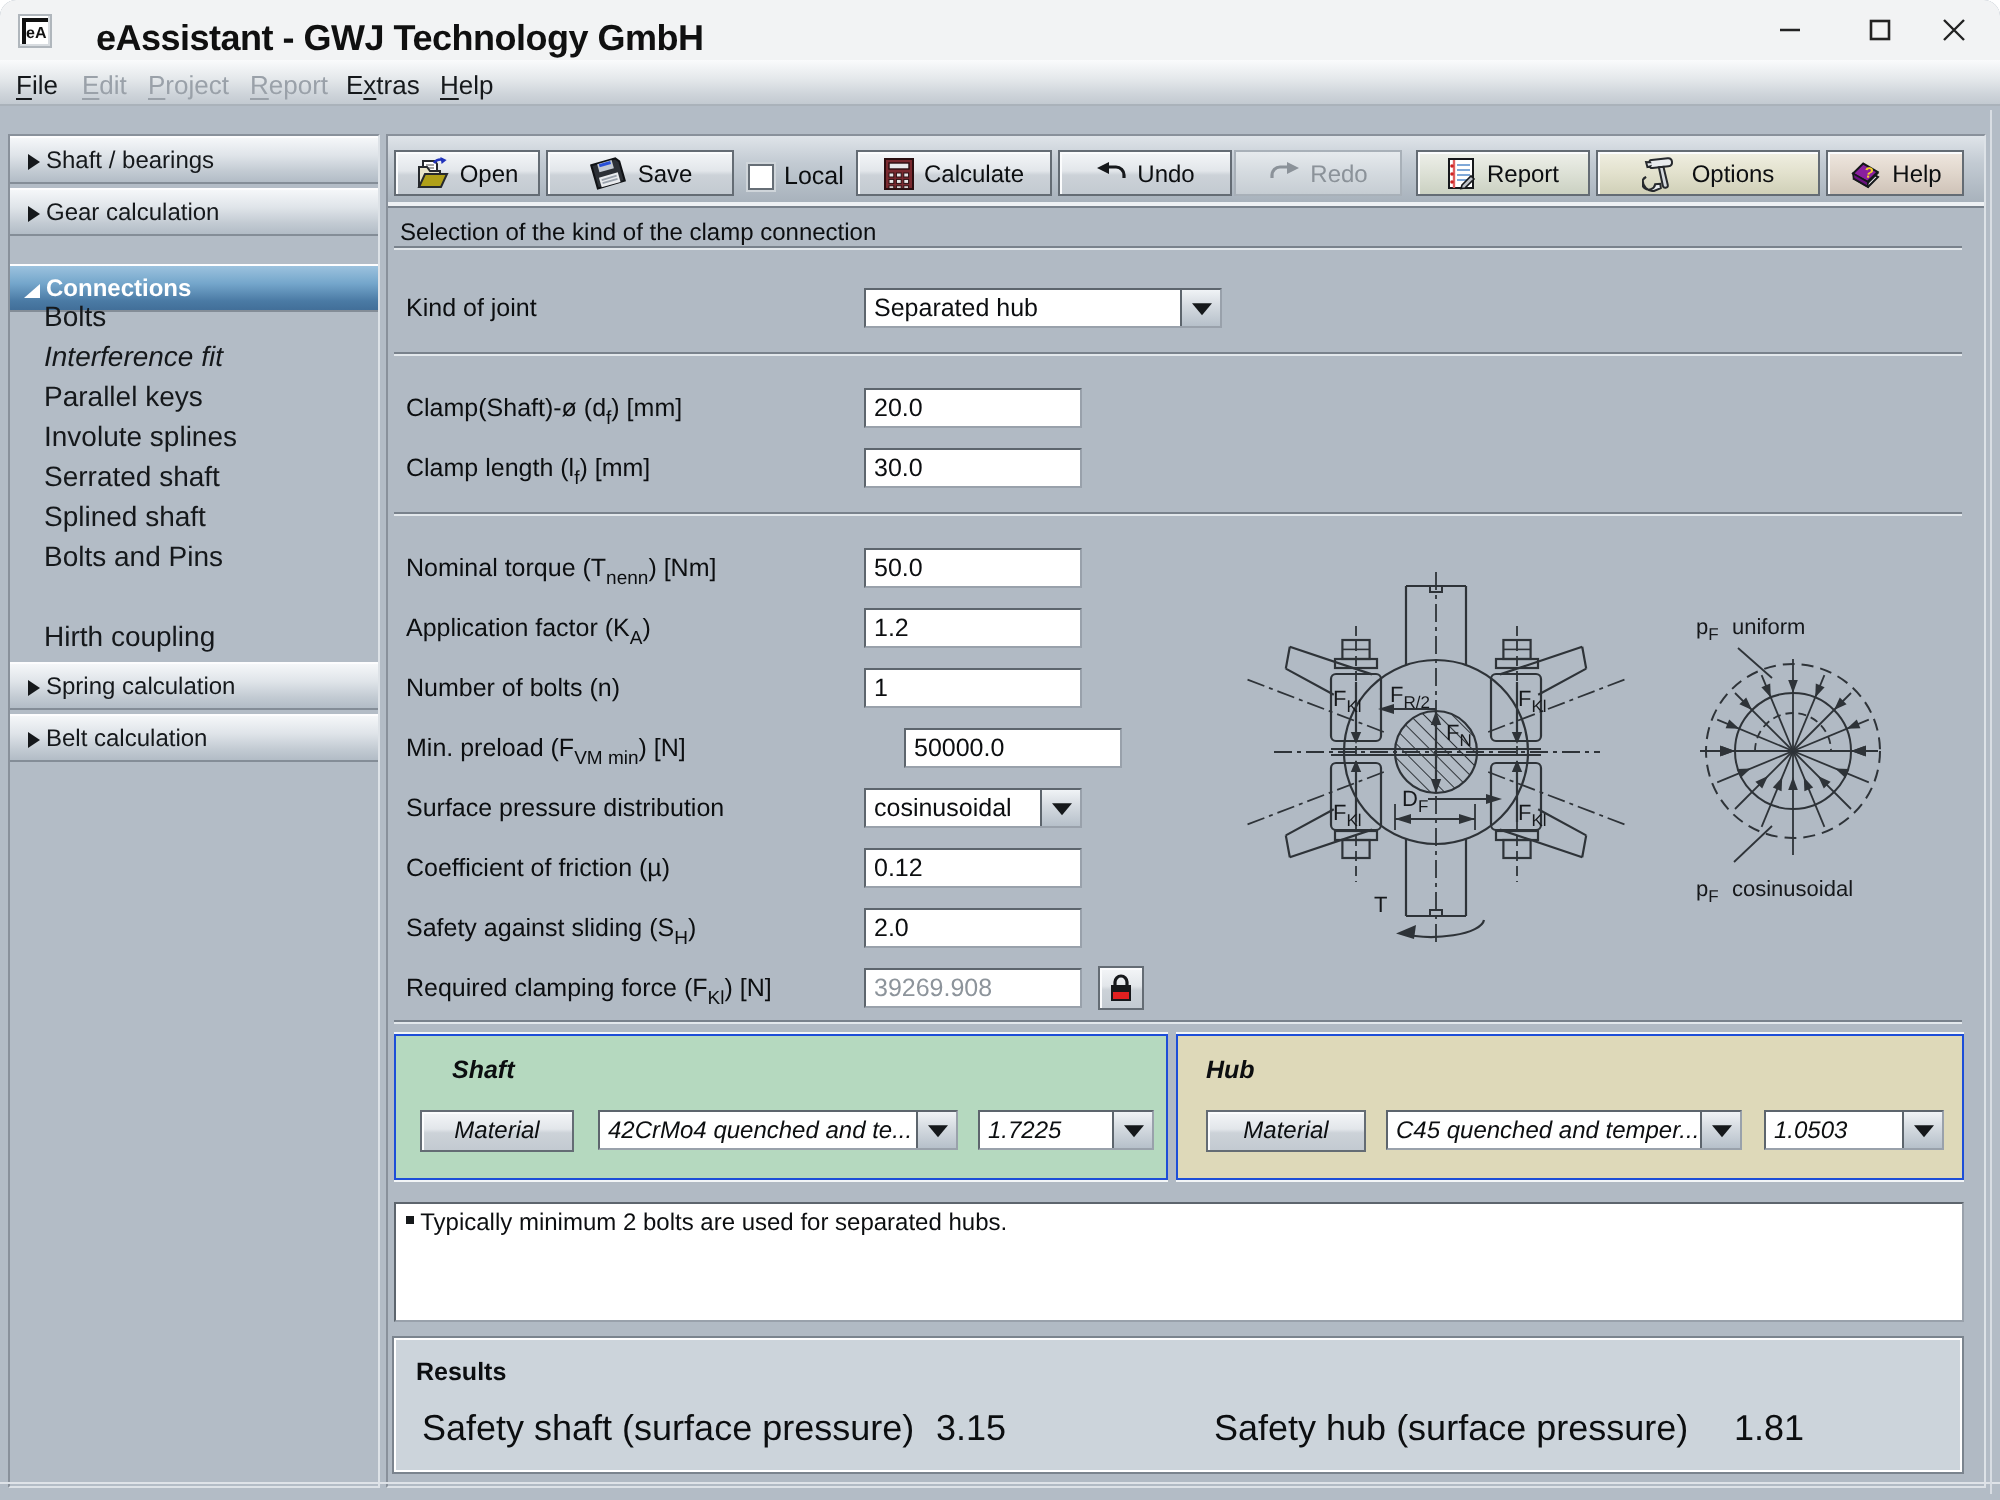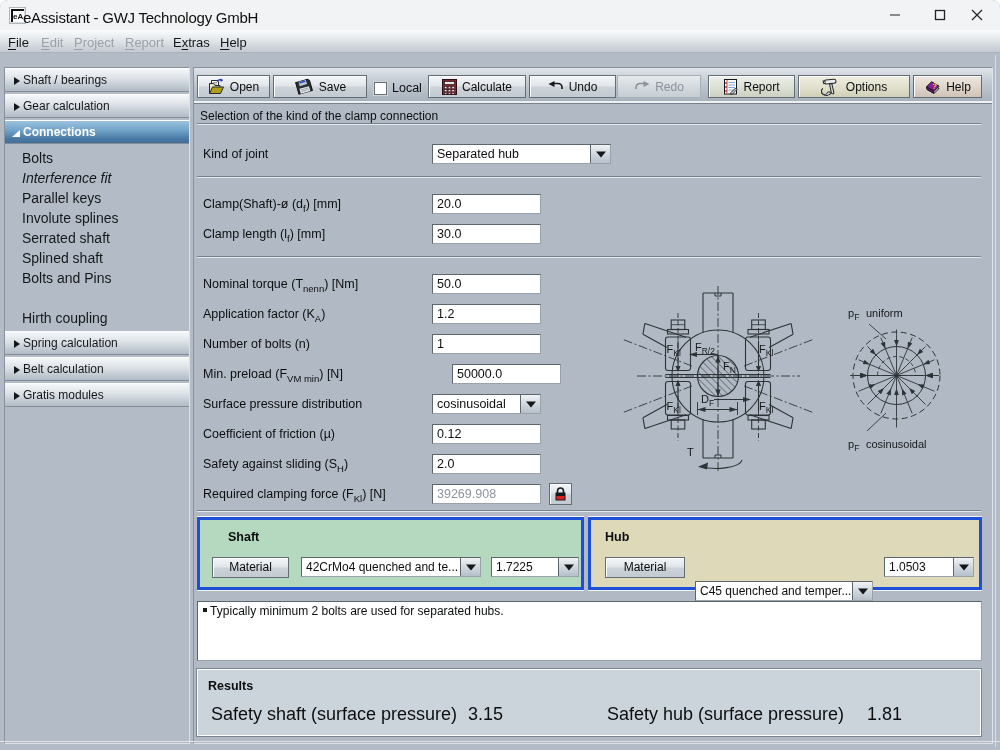--- a/index.html
+++ b/index.html
@@ -4,21 +4,21 @@
 <style>
 * { margin:0; padding:0; box-sizing:border-box; }
 html,body { width:1000px; height:750px; background:#fff; font-family:"Liberation Sans", sans-serif; }
 #win { position:relative; width:1000px; height:750px; background:#b3bcc6; border-radius:8px 8px 0 0; overflow:hidden; }
 .abs { position:absolute; }
 
 
 #titlebar { position:absolute; left:0; top:0; width:1000px; height:30px; background:#f2f3f4; border-radius:8px 8px 0 0; }
 #appicon { position:absolute; left:9px; top:7px; width:17px; height:17px; background:#fff; border:1px solid #b0b6bc; box-shadow:inset -1px -1px 0 #d8dce0; }
 #appicon .inner { position:absolute; left:1px; top:1px; width:13px; height:13px; border-left:2px solid #111; border-top:2px solid #111; background:#fff; font-size:8px; font-weight:bold; color:#111; text-align:right; line-height:11px; padding-right:1px; }
-#apptitle { position:absolute; left:23px; top:9px; font-size:15px; letter-spacing:-0.25px; color:#101010; }
+#apptitle { position:absolute; left:48px; top:9px; font-size:18px; letter-spacing:-0.25px; color:#101010;font-weight:bold; }
 .winbtn { position:absolute; top:0; width:44px; height:30px; }
 .winbtn svg { position:absolute; left:50%; top:50%; transform:translate(-50%,-50%); }
 
 
 #menubar { position:absolute; left:0; top:30px; width:1000px; height:23px; background:linear-gradient(180deg,#fafbfc 0%,#e3e7ea 45%,#cdd3d9 80%,#c3cad1 100%); border-bottom:1px solid #aab2ba; font-size:13px; }
 #menubar span { position:absolute; top:5px; color:#15181b; }
 #menubar span.dis { color:#9aa1a9; }
 #menubar u { text-decoration:underline; text-underline-offset:2px; }
 
 
@@ -48,21 +48,21 @@
 .flabel { position:absolute; left:203px; font-size:12.5px; color:#0c0e10; }
 sub { font-size:9.5px; vertical-align:-4px; }
 .tfield { position:absolute; left:432px; width:109px; height:20px; background:#fff; border:1px solid; border-color:#5d656d #99a1ab #99a1ab #5d656d; font-size:12.5px; color:#0c0e10; line-height:18px; padding-left:4px; }
 .tfield.dis { color:#8d949b; }
 .dd { position:absolute; left:432px; height:20px; background:#fff; border:1px solid; border-color:#5d656d #99a1ab #99a1ab #5d656d; font-size:12.5px; color:#0c0e10; line-height:18px; padding-left:4px; overflow:hidden; white-space:nowrap; }
 .ddarrow { position:absolute; right:0; top:0; bottom:0; width:20px; background:linear-gradient(180deg,#f0f3f6 0%,#d4dae0 45%,#b6c0ca 100%); border-left:1px solid #5d656d; }
 .ddarrow:after { content:""; position:absolute; left:50%; top:50%; transform:translate(-50%,-40%); border-left:5px solid transparent; border-right:5px solid transparent; border-top:6px solid #15181b; }
 
 
 .mat .dd { font-size:12px; }
-.mat { position:absolute; top:517px; height:73px; border:3px solid #1d4ed8; box-shadow:0 -1px 0 #f2f5f7, 0 1px 0 #f2f5f7; }
+.mat { position:absolute; top:517px; height:73px; border:1px solid #1d4ed8; box-shadow:0 -1px 0 #f2f5f7, 0 1px 0 #f2f5f7;font-style:italic; }
 #matshaft { left:197px; width:387px; background:#b5d9bf; }
 #mathub { left:588px; width:394px; background:#ded9b9; }
 .mat .mtitle { position:absolute; top:10px; font-size:12.5px; font-weight:bold; color:#0c0e10; }
 .mbtn { position:absolute; top:37px; height:21px; border:1px solid #646c74; background:linear-gradient(180deg,#f4f6f8 0%,#e2e6ea 45%,#ccd2d8 55%,#c3cad1 100%); box-shadow:inset 1px 1px 0 #fbfcfd; font-size:12px; color:#0c0e10; text-align:center; line-height:19px; }
 
 
 #notebox { position:absolute; left:197px; top:601px; width:785px; height:60px; background:#fff; border:1px solid; border-color:#5d656d #99a1ab #99a1ab #5d656d; font-size:12px; color:#0c0e10; padding:2px 0 0 5px; }
 #results { position:absolute; left:196px; top:668px; width:786px; height:69px; background:#ccd4db; border:1px solid #7b848e; box-shadow:inset 1px 1px 0 #fff, inset -1px -1px 0 #fff; }
 #results .rt { position:absolute; left:11px; top:10px; font-size:12.5px; font-weight:bold; color:#0c0e10; }
 #results .rl { position:absolute; top:35px; font-size:18px; color:#0c0e10; }
@@ -107,43 +107,39 @@
 
   <div id="sidebar">
     <div class="shead" style="top:0px;">
         <span class="tri"></span>
         <span class="lbl">Shaft / bearings</span>
       </div>
     <div class="shead" style="top:26px;">
         <span class="tri"></span>
         <span class="lbl">Gear calculation</span>
       </div>
-    <div class="shead" id="connhead" style="top:52px;">
+    <div class="shead" id="connhead" style="top:64px;">
         <span class="tri2"></span>
         <span class="lbl">Connections</span>
       </div>
     <div class="sitem" style="top:80px;">Bolts</div>
     <div class="sitem" style="top:100px;font-style:italic;">Interference fit</div>
     <div class="sitem" style="top:120px;">Parallel keys</div>
     <div class="sitem" style="top:140px;">Involute splines</div>
     <div class="sitem" style="top:160px;">Serrated shaft</div>
     <div class="sitem" style="top:180px;">Splined shaft</div>
     <div class="sitem" style="top:200px;">Bolts and Pins</div>
     <div class="sitem" style="top:240px;">Hirth coupling</div>
     <div class="shead" style="top:263px;">
         <span class="tri"></span>
         <span class="lbl">Spring calculation</span>
       </div>
     <div class="shead" style="top:289px;">
         <span class="tri"></span>
         <span class="lbl">Belt calculation</span>
-      </div>
-    <div class="shead" style="top:315px;">
-        <span class="tri"></span>
-        <span class="lbl">Gratis modules</span>
       </div>
   </div>
 
   <div id="panel"></div>
   <div id="toolbar"></div>
 
   <div class="tbtn" style="left:197px; width:73px;"><svg width="17" height="17" viewBox="0 0 17 17">
         <path d="M3.5 9 V2.5 H9.5 L10.5 4 V9" fill="#fff" stroke="#26292d" stroke-width="1"></path>
         <path d="M5 4.5h4 M5 6h4 M5 7.5h3" stroke="#888" stroke-width="0.8"></path>
         <path d="M1.5 15.5 V5.5 H5.5 L7 7.5 H12 V9" fill="#e8e4c8" stroke="#26292d" stroke-width="1"></path>
@@ -367,21 +363,21 @@
 
   <div class="mat" id="matshaft">
     <div class="mtitle" style="left:28px;">Shaft</div>
     <div class="mbtn" style="left:12px; width:77px;">Material</div>
     <div class="dd" style="left:101px; top:37px; width:180px;">42CrMo4 quenched and te...<span class="ddarrow"></span></div>
     <div class="dd" style="left:291px; top:37px; width:88px;">1.7225<span class="ddarrow"></span></div>
   </div>
   <div class="mat" id="mathub">
     <div class="mtitle" style="left:14px;">Hub</div>
     <div class="mbtn" style="left:14px; width:80px;">Material</div>
-    <div class="dd" style="left:104px; top:37px; width:178px;margin-top:24px;">C45 quenched and temper...<span class="ddarrow"></span></div>
+    <div class="dd" style="left:104px; top:37px; width:178px;">C45 quenched and temper...<span class="ddarrow"></span></div>
     <div class="dd" style="left:293px; top:37px; width:90px;">1.0503<span class="ddarrow"></span></div>
   </div>
 
   <div id="notebox"><span style="display:inline-block;width:4px;height:4px;background:#16181b;vertical-align:3px;"></span> Typically minimum 2 bolts are used for separated hubs.</div>
 
   <div id="results">
     <div class="rt">Results</div>
     <div class="rl" style="left:14px;">Safety shaft (surface pressure)</div>
     <div class="rl" style="left:271px;">3.15</div>
     <div class="rl" style="left:410px;">Safety hub (surface pressure)</div>

